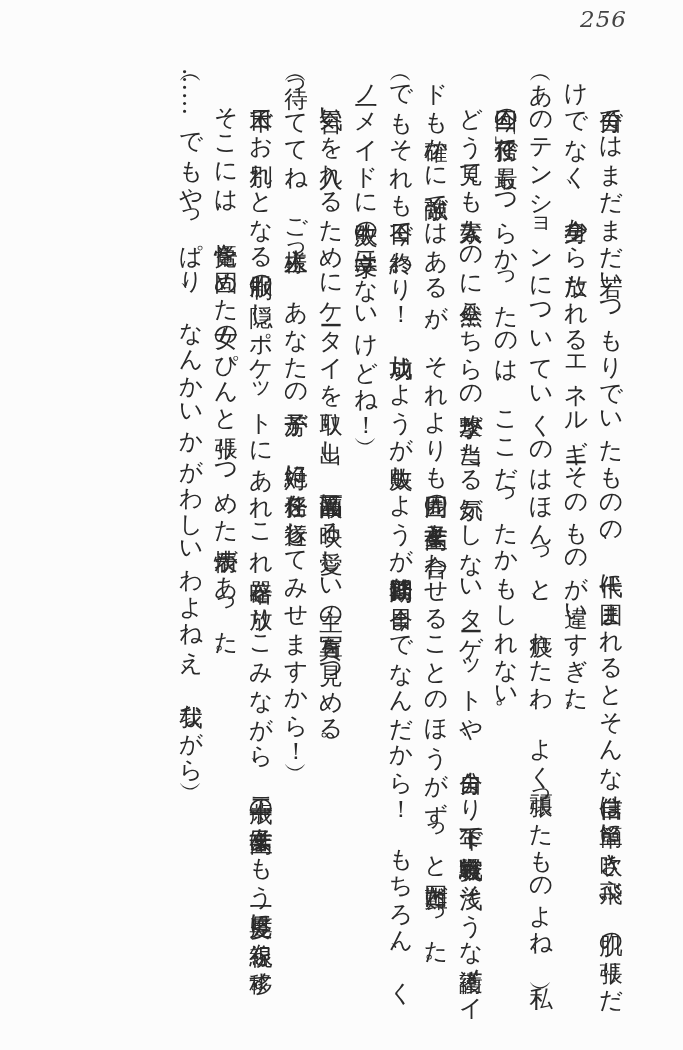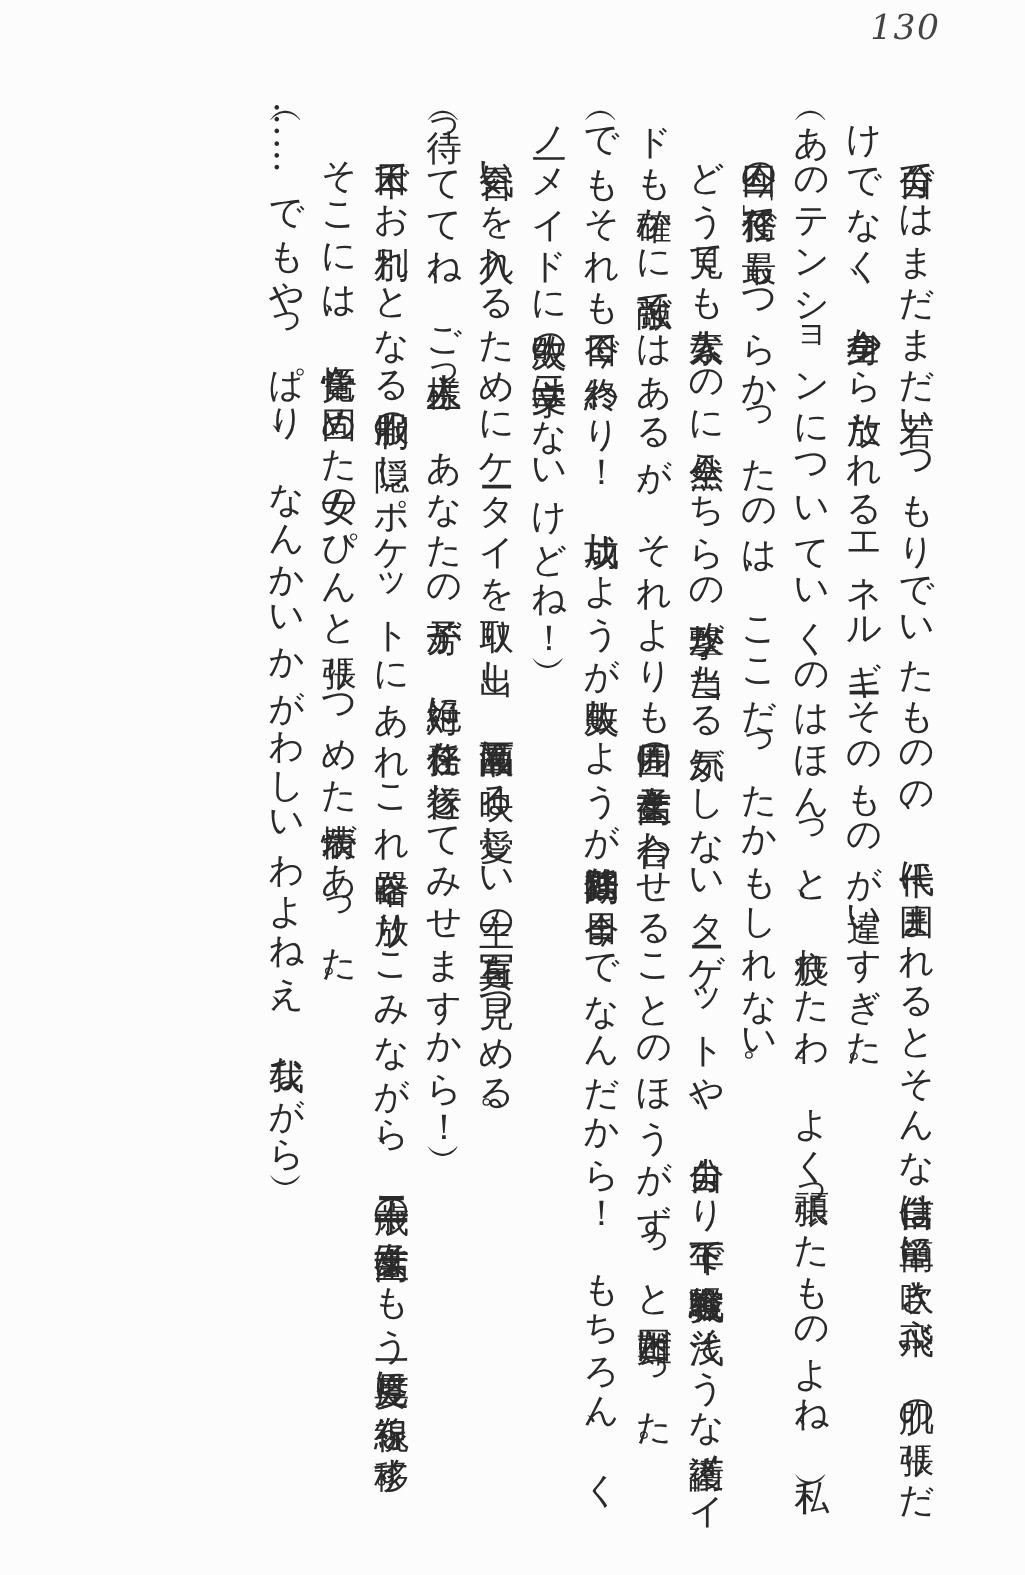--- a/index.html
+++ b/index.html
@@ -47,21 +47,21 @@
   }
   .para-paren {
     text-indent: 0;
   }
 </style>
 </head>
 <body style="background: rgb(252, 252, 252);">
 
 <div class="book-page">
 
-  <div class="page-number" style="color: rgb(68, 68, 68);">130</div>
+  <div class="page-number" style="color: rgb(68, 68, 68);">256</div>
 
   <div class="text-block" style="color: rgb(42, 42, 42);">
     <p class="para-indent">自分ではまだまだ若いつもりでいたものの、十代に囲まれるとそんな自信は簡単に吹き飛ぶ。肌の張りだけでなく、全身から放たれるエネルギーそのものが違いすぎた。</p>
     <p class="para-paren">（あのテンションについていくのはほんっと、疲れたわ。よく頑張ったものよね、私）</p>
     <p class="para-indent">今回の「任務」で最もつらかったのは、ここだったかもしれない。</p>
     <p class="para-indent">どう見ても素人なのに全然こちらの攻撃が当たる気がしないターゲットや、自分より年下で実戦経験も浅そうな護衛メイドも確かに強敵ではあるが、それよりも周囲の女子高生と合わせることのほうがずっと困難だった。</p>
     <p class="para-paren">（でもそれも今日で終わり！　成功しようが失敗しようが任務期間は今日までなんだから！　もちろん、くノ一メイドに失敗の二文字はないけどね！）</p>
     <p class="para-indent">気合いを入れるためにケータイを取り出し、液晶画面に映る愛しい主の写真を見つめる。</p>
     <p class="para-paren">（待っててね、ご主人様っ。あなたの芳子が、絶対に任務を遂行してみせますから！）</p>
     <p class="para-indent">本日でお別れとなる制服の隠しポケットにあれこれ暗器を放りこみながら、二十二歳の女子高生はもう一度姿見に視線を移す。</p>

